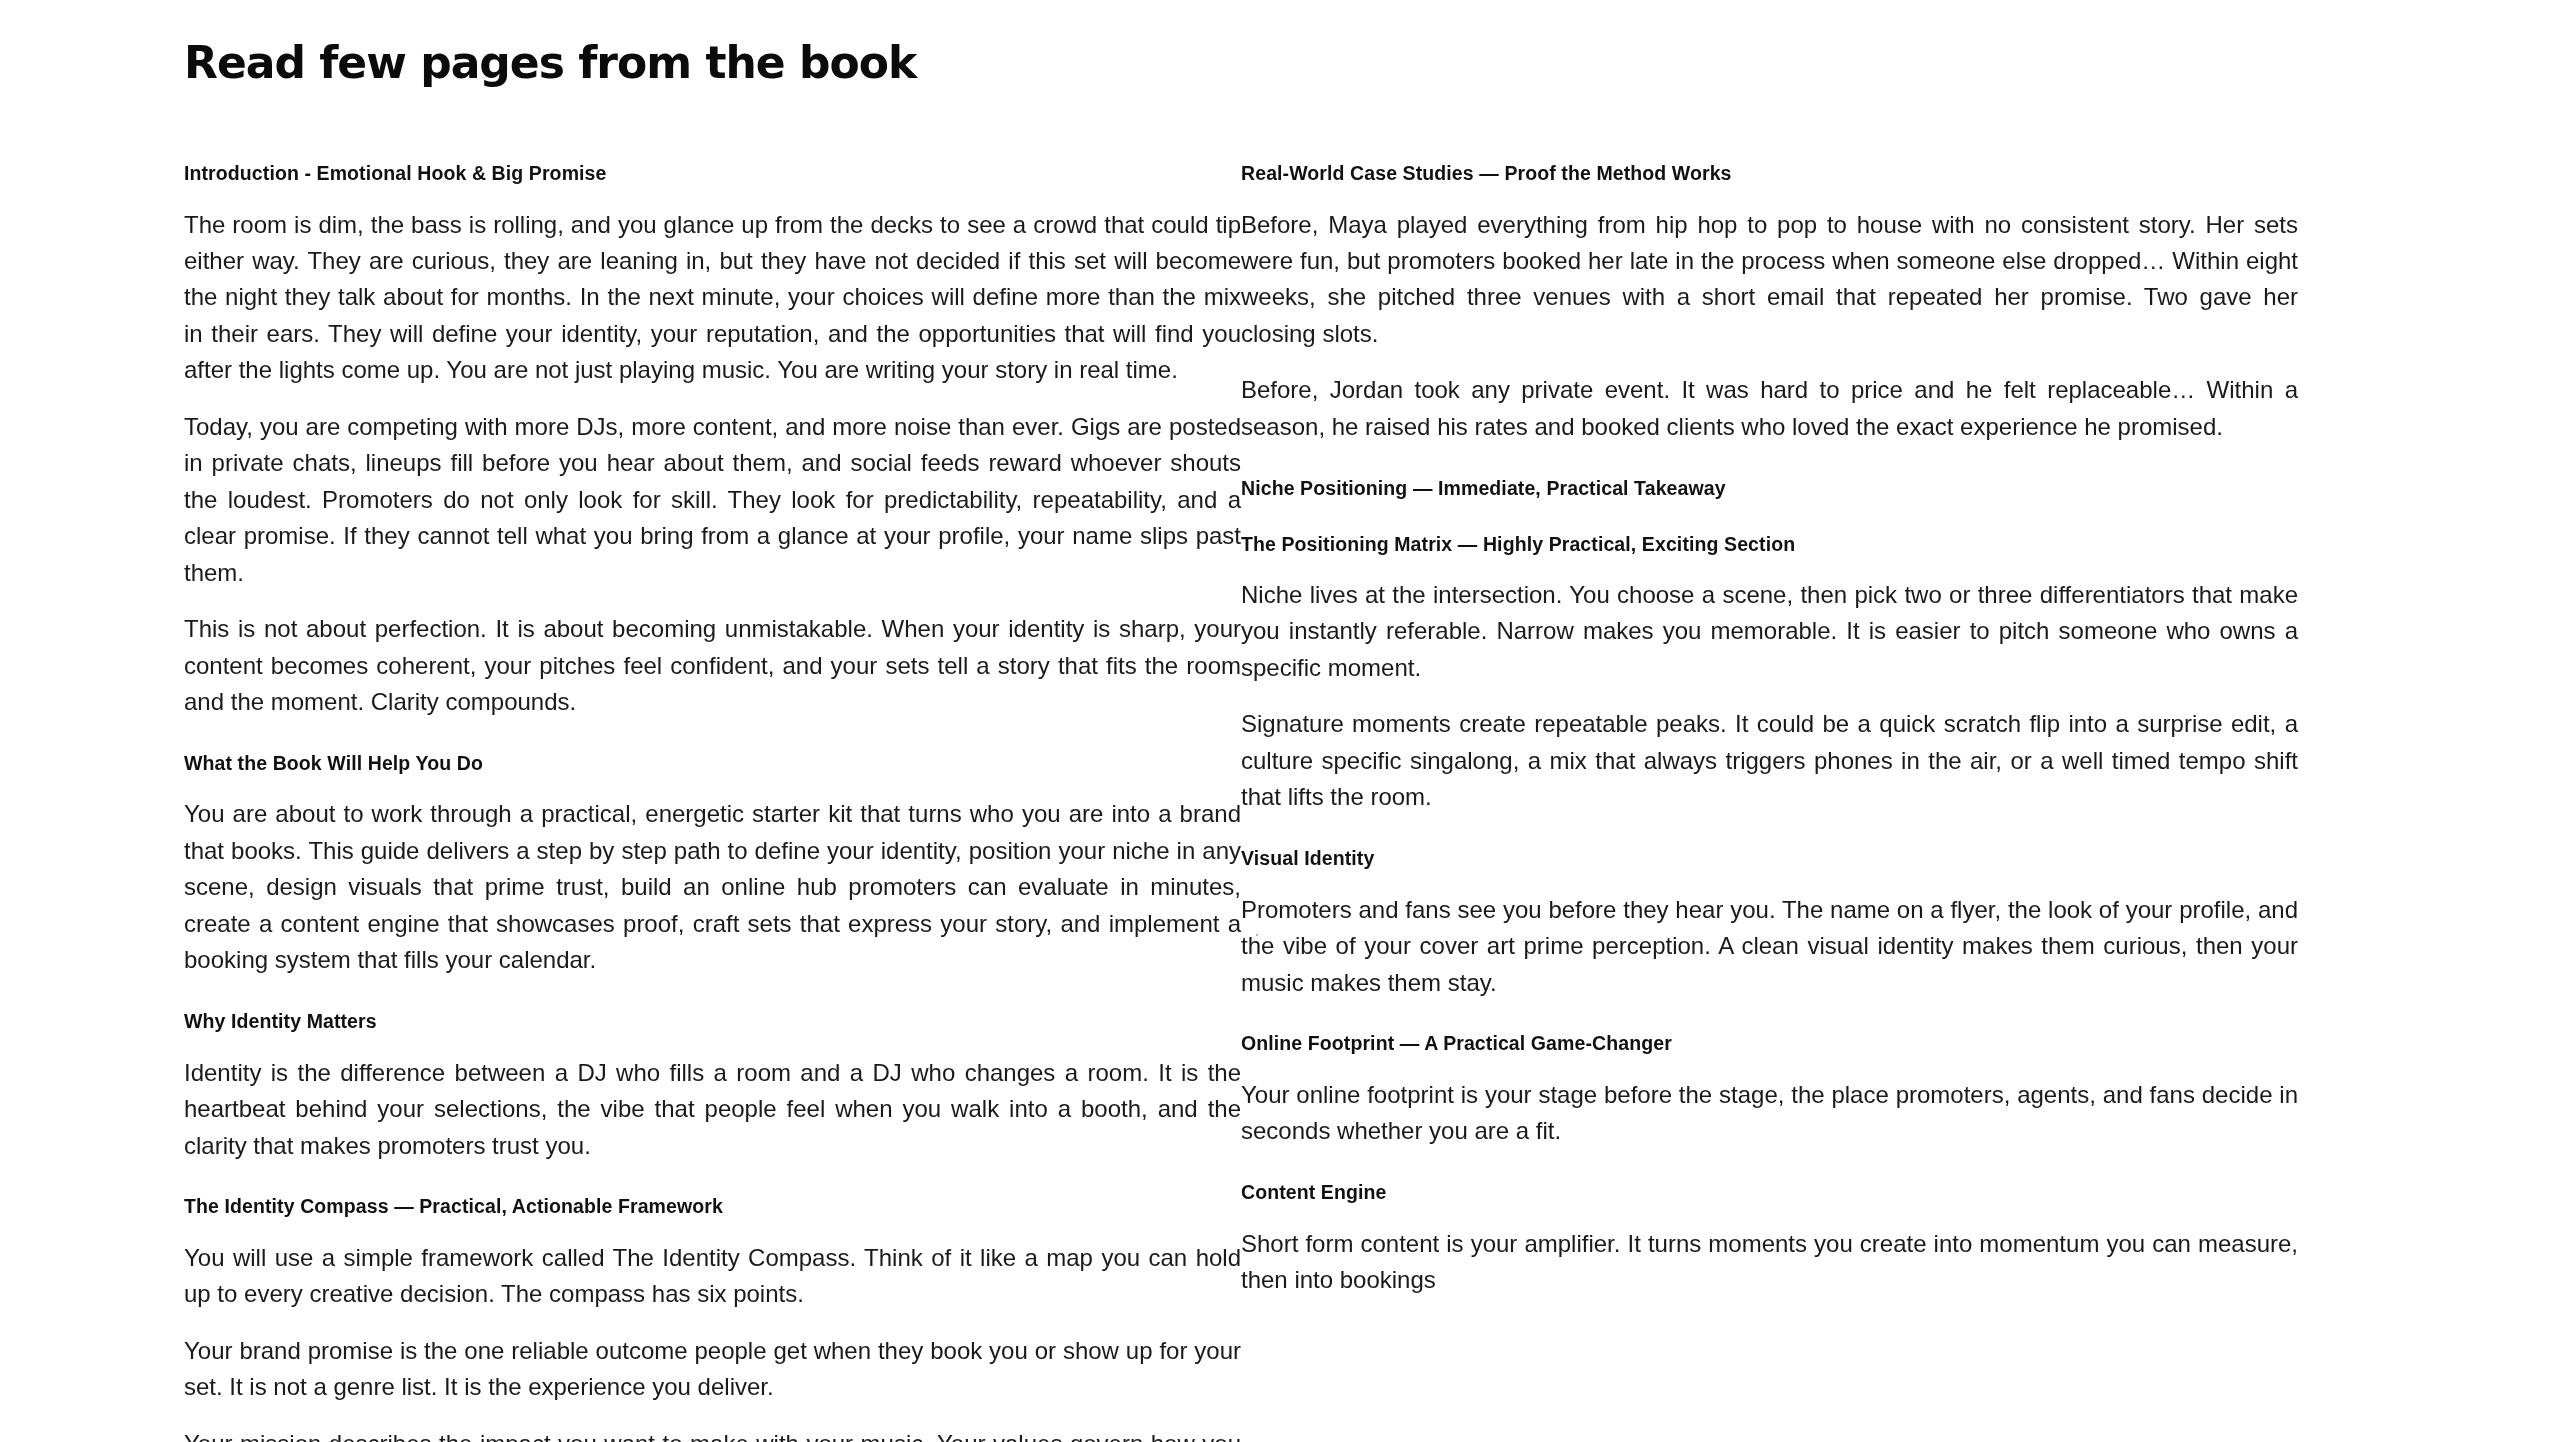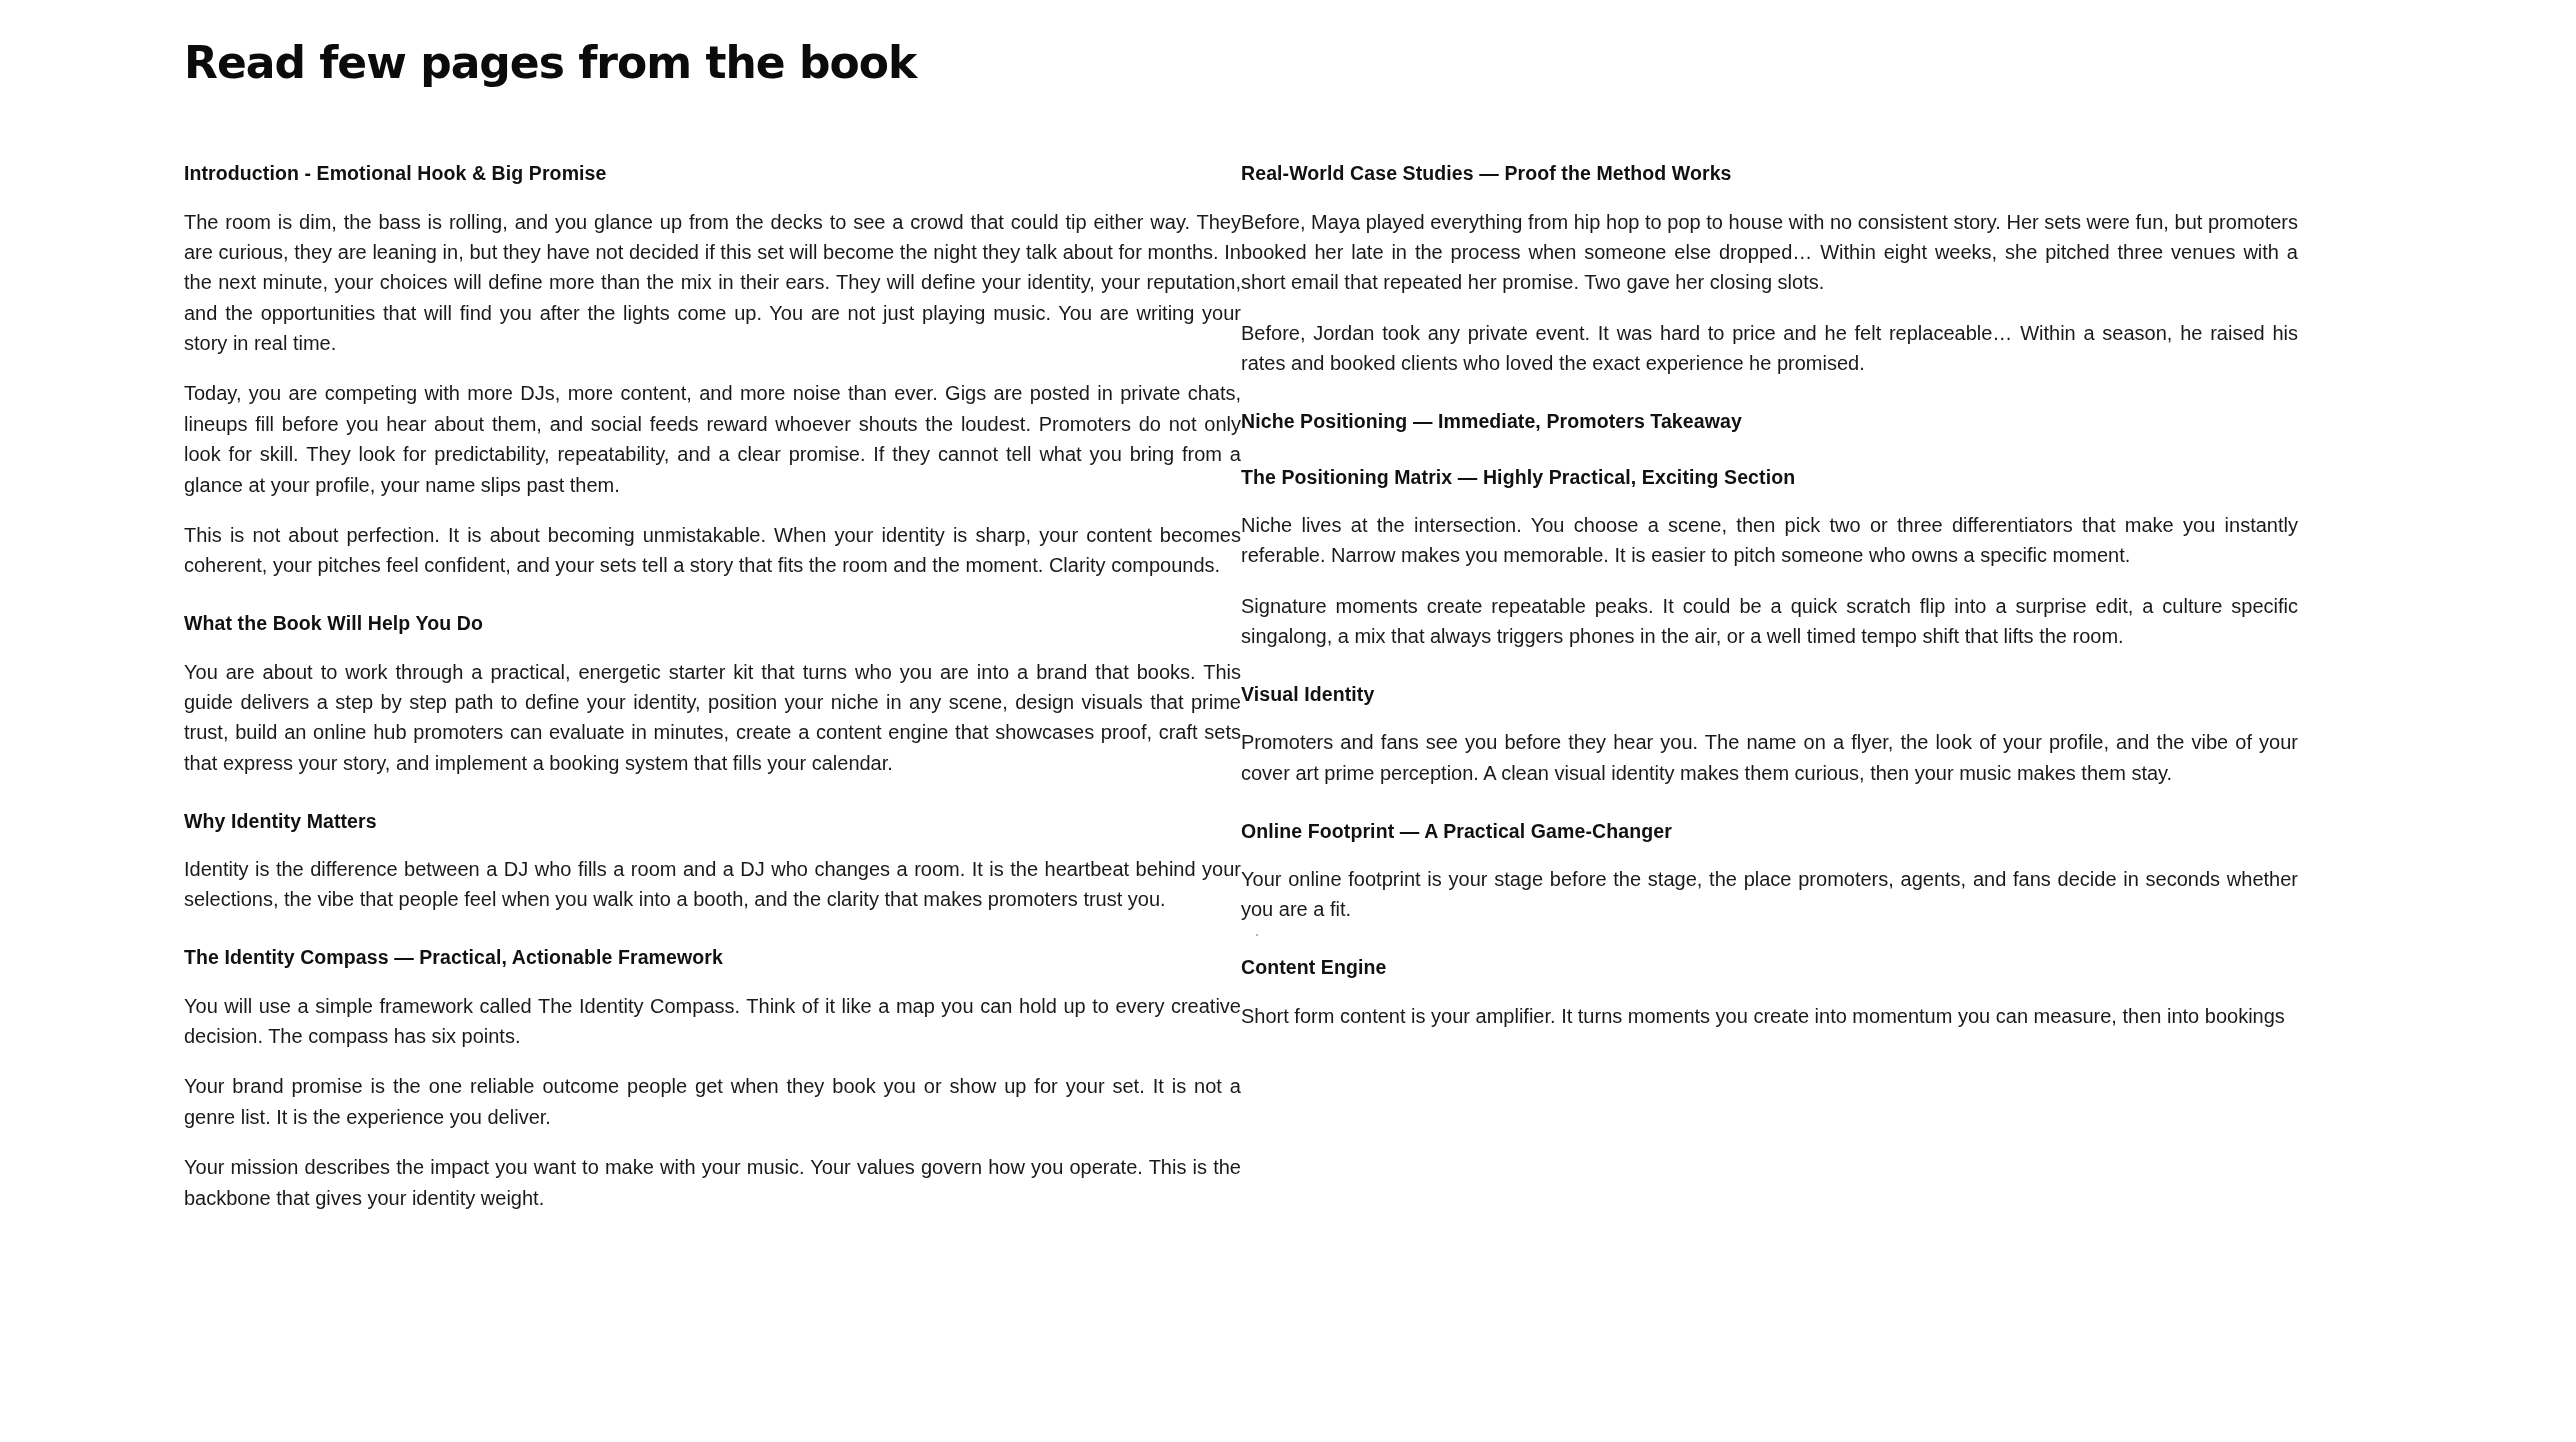--- a/index.html
+++ b/index.html
@@ -44,21 +44,21 @@
     font-weight: 700;
     line-height: 1.35;
     color: #111111;
     margin: 0 0 20px 0;
     letter-spacing: 0.1px;
   }
   .heading.spaced {
     margin-top: 29.5px;
   }
   .para {
-    font-size: 20px;
+    font-size: 24px;
     line-height: 1.52;
     color: #1a1a1a;
     margin: 0 0 20px 0;
     text-align: justify;
     text-justify: inter-word;
   }
   .para:last-child {
     margin-bottom: 0;
   }
   .block {
@@ -113,21 +113,21 @@
 
     <div class="column">
 
       <div class="block">
         <div class="heading">Real-World Case Studies — Proof the Method Works</div>
         <p class="para">Before, Maya played everything from hip hop to pop to house with no consistent story. Her sets were fun, but promoters booked her late in the process when someone else dropped… Within eight weeks, she pitched three venues with a short email that repeated her promise. Two gave her closing slots.</p>
         <p class="para">Before, Jordan took any private event. It was hard to price and he felt replaceable… Within a season, he raised his rates and booked clients who loved the exact experience he promised.</p>
       </div>
 
       <div class="block">
-        <div class="heading spaced">Niche Positioning — Immediate, Promoters Takeaway</div>
+        <div class="heading spaced">Niche Positioning — Immediate, Practical Takeaway</div>
       </div>
 
       <div class="block">
         <div class="heading spaced">The Positioning Matrix — Highly Practical, Exciting Section</div>
         <p class="para">Niche lives at the intersection. You choose a scene, then pick two or three differentiators that make you instantly referable. Narrow makes you memorable. It is easier to pitch someone who owns a specific moment.</p>
         <p class="para">Signature moments create repeatable peaks. It could be a quick scratch flip into a surprise edit, a culture specific singalong, a mix that always triggers phones in the air, or a well timed tempo shift that lifts the room.</p>
       </div>
 
       <div class="block">
         <div class="heading spaced">Visual Identity</div>

